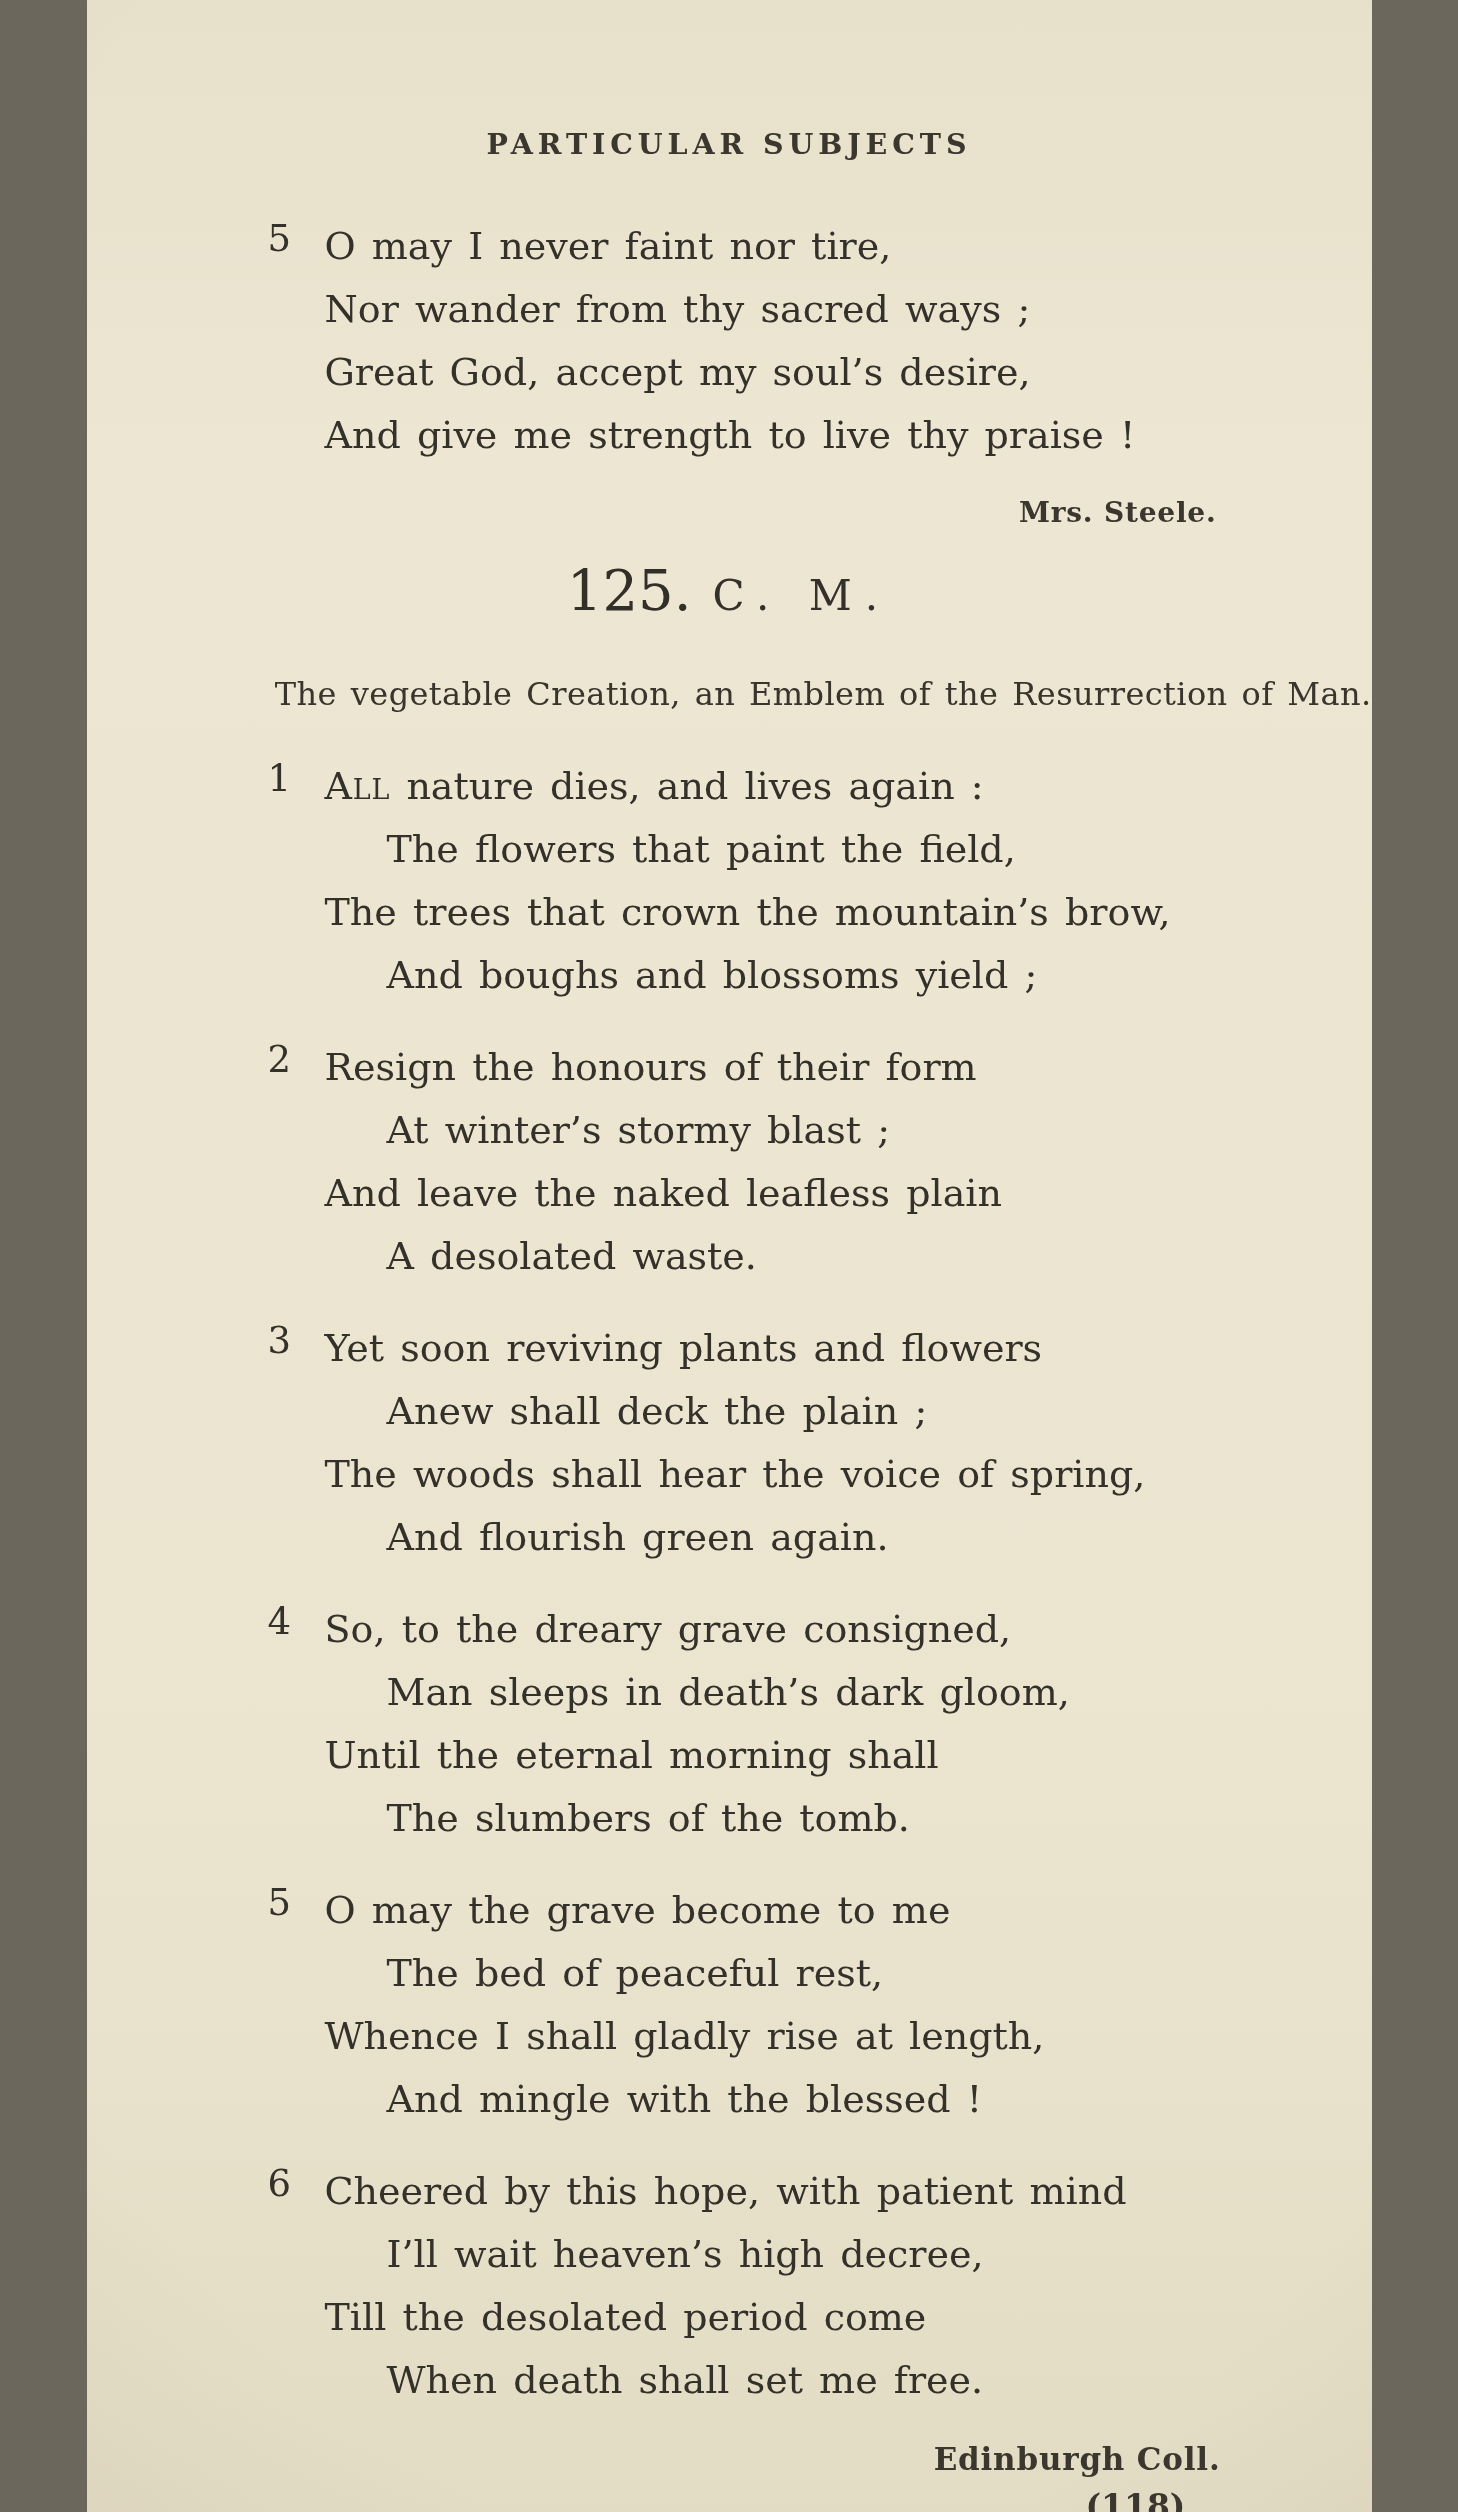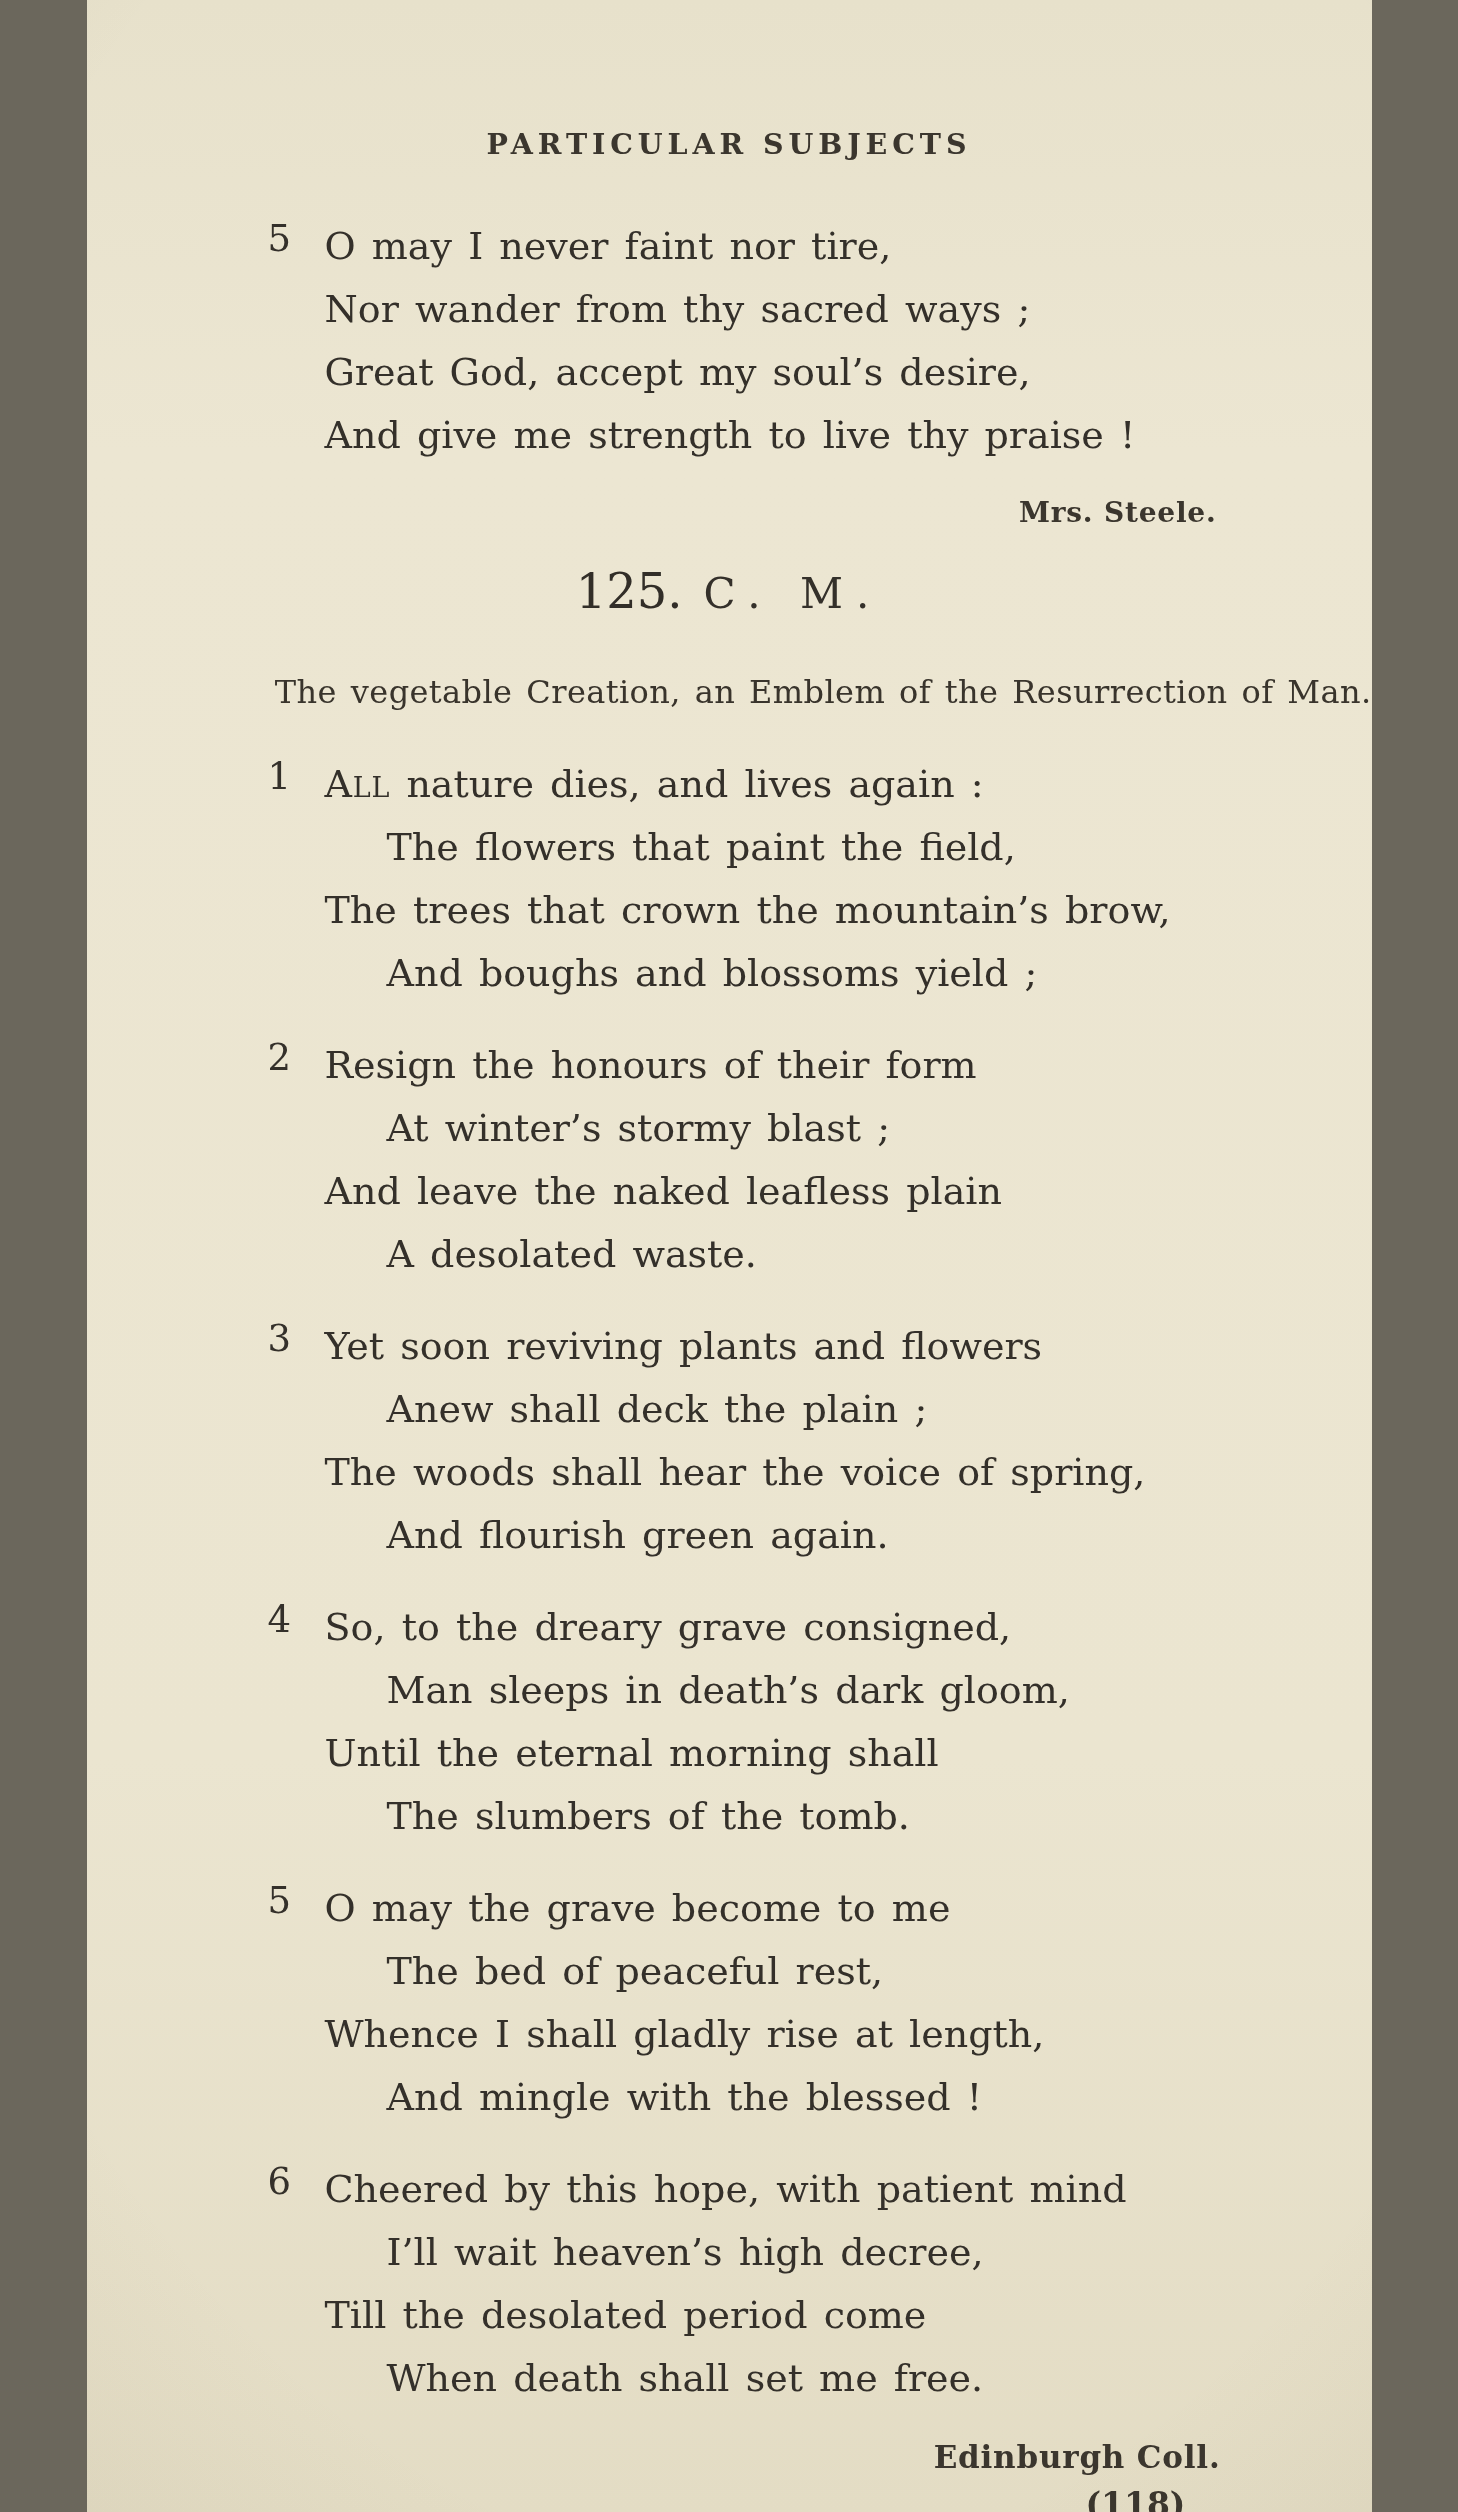--- a/index.html
+++ b/index.html
@@ -67,21 +67,21 @@
     margin-top: 3.3px;
     letter-spacing: 0.8px;
   }
 
   .hymn-title {
     text-align: center;
     margin-top: 21px;
     line-height: 82px;
   }
   .hymn-number {
-    font-size: 48px;
+    font-size: 56px;
     color: #322e28;
     margin-top: 28px;
   }
   .hymn-meter {
     font-size: 42px;
     font-variant: small-caps;
     letter-spacing: 13px;
     margin-left: 21px;
   }
 

